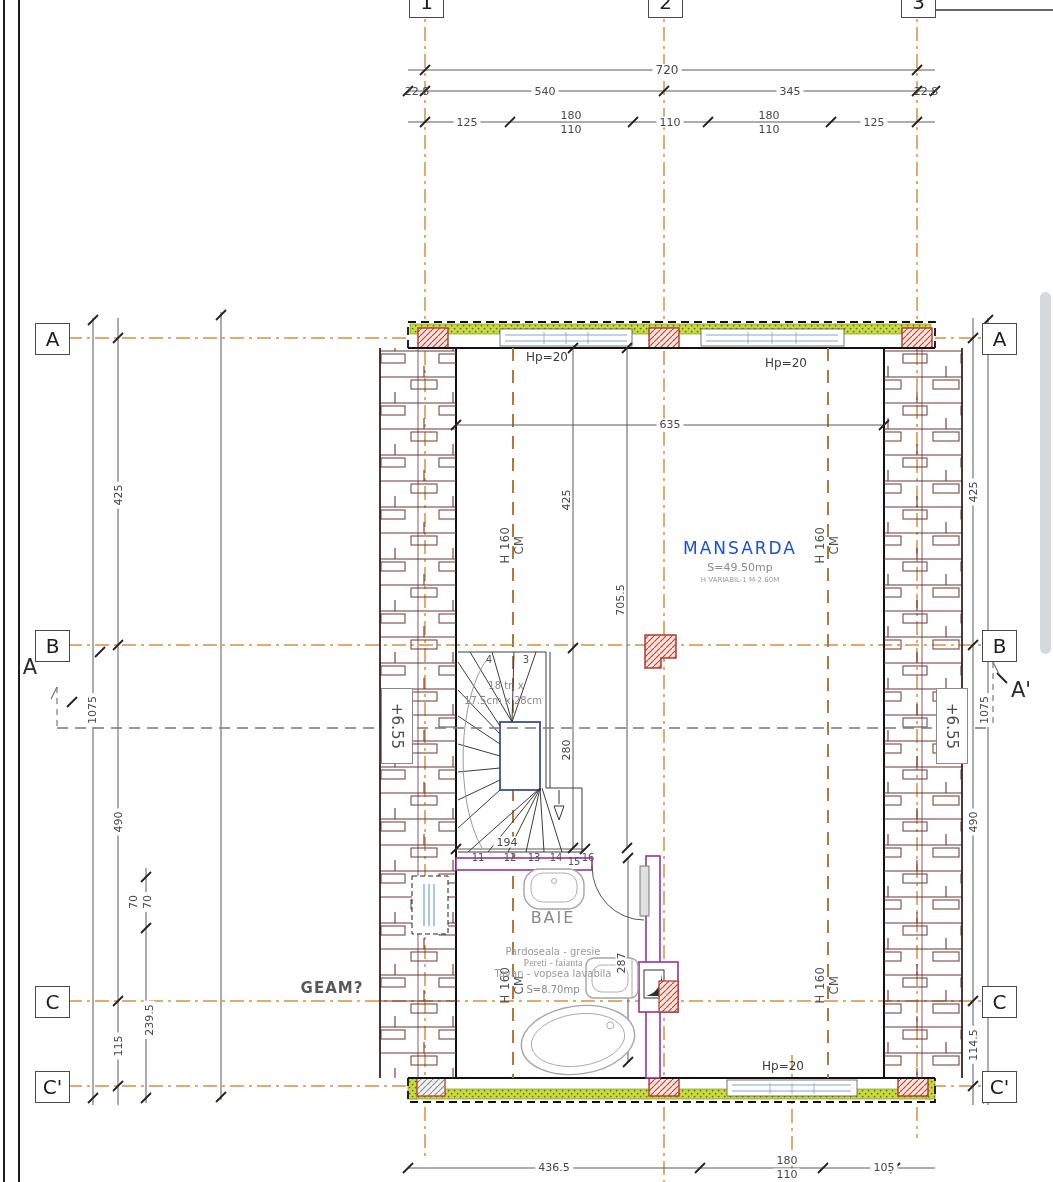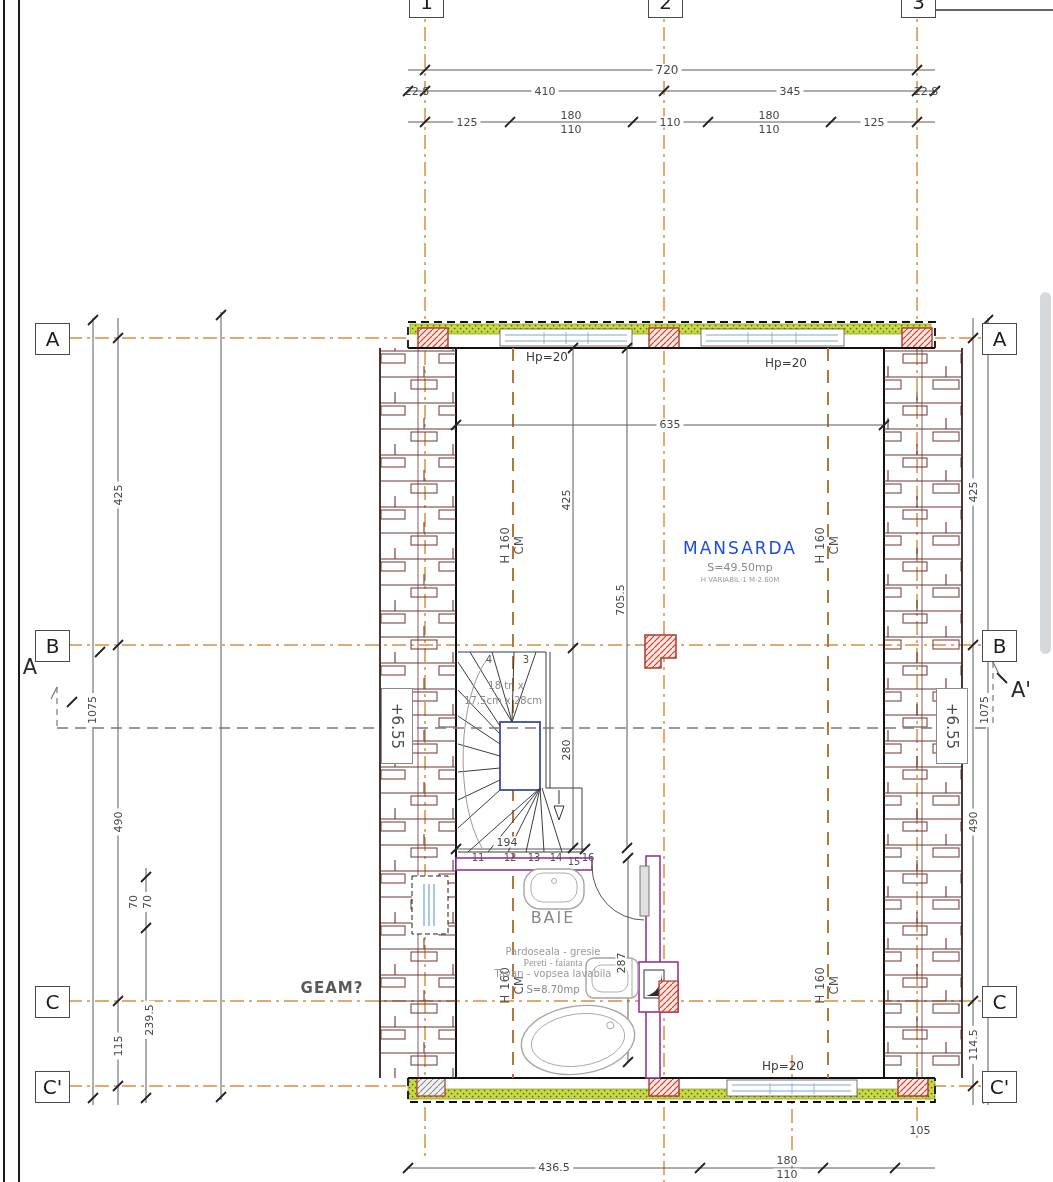--- a/index.html
+++ b/index.html
@@ -221,35 +221,35 @@
 
 <div class="level" style="left:381px;top:688px;">
       <span>+6.55</span>
     </div>
 <div class="level" style="left:936px;top:688px;">
       <span>+6.55</span>
     </div>
 
 <div class="lbl bg" style="left:667px;top:70px;font-size:12px;">720</div>
 <div class="lbl" style="left:417px;top:91px;">22.8</div>
-<div class="lbl bg" style="left:545px;top:91px;">410</div>
+<div class="lbl bg" style="left:545px;top:91px;">540</div>
 <div class="lbl bg" style="left:790px;top:91px;">345</div>
 <div class="lbl" style="left:926px;top:91px;">22.8</div>
 <div class="lbl bg" style="left:467px;top:122px;">125</div>
 <div class="lbl bg" style="left:571px;top:115px;">180</div>
 <div class="lbl bg" style="left:571px;top:129px;">110</div>
 <div class="lbl bg" style="left:670px;top:122px;">110</div>
 <div class="lbl bg" style="left:769px;top:115px;">180</div>
 <div class="lbl bg" style="left:769px;top:129px;">110</div>
 <div class="lbl bg" style="left:874px;top:122px;">125</div>
 
 <div class="lbl bg" style="left:554px;top:1167px;">436.5</div>
 <div class="lbl bg" style="left:787px;top:1160px;">180</div>
 <div class="lbl bg" style="left:787px;top:1174px;">110</div>
-<div class="lbl bg" style="left:884px;top:1130px;margin-left:36px;">105</div>
+<div class="lbl bg" style="left:884px;top:1167px;">105</div>
 
 <div class="lbl rot bg" style="left:92px;top:710px;">1075</div>
 <div class="lbl rot bg" style="left:118px;top:495px;">425</div>
 <div class="lbl rot bg" style="left:118px;top:822px;">490</div>
 <div class="lbl rot bg" style="left:118px;top:1046px;">115</div>
 <div class="lbl rot bg" style="left:133px;top:902px;">70</div>
 <div class="lbl rot bg" style="left:147px;top:902px;">70</div>
 <div class="lbl rot bg" style="left:149px;top:1020px;">239.5</div>
 
 <div class="lbl rot bg" style="left:984px;top:710px;">1075</div>

